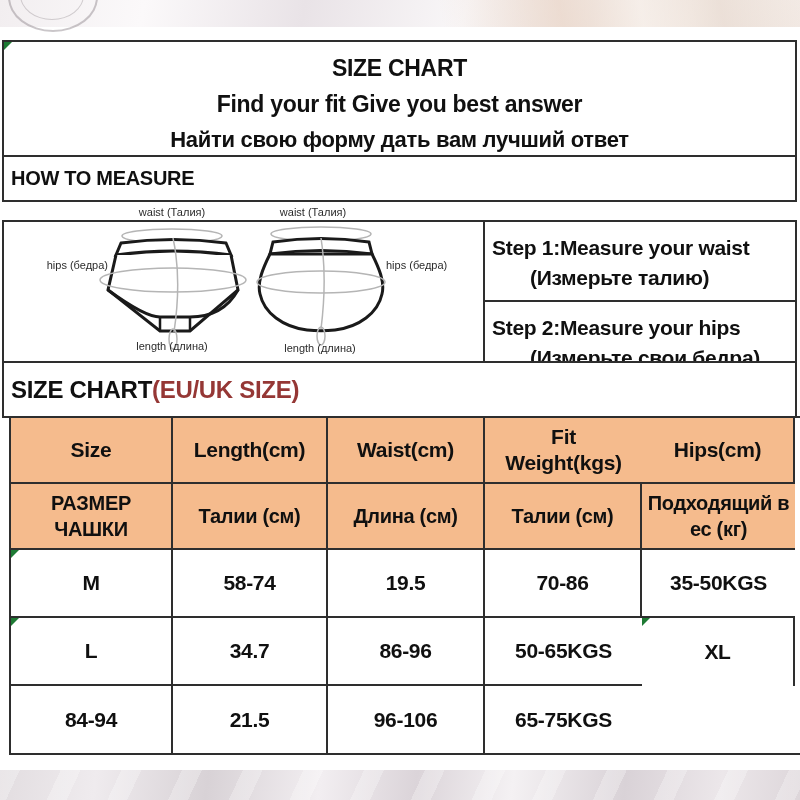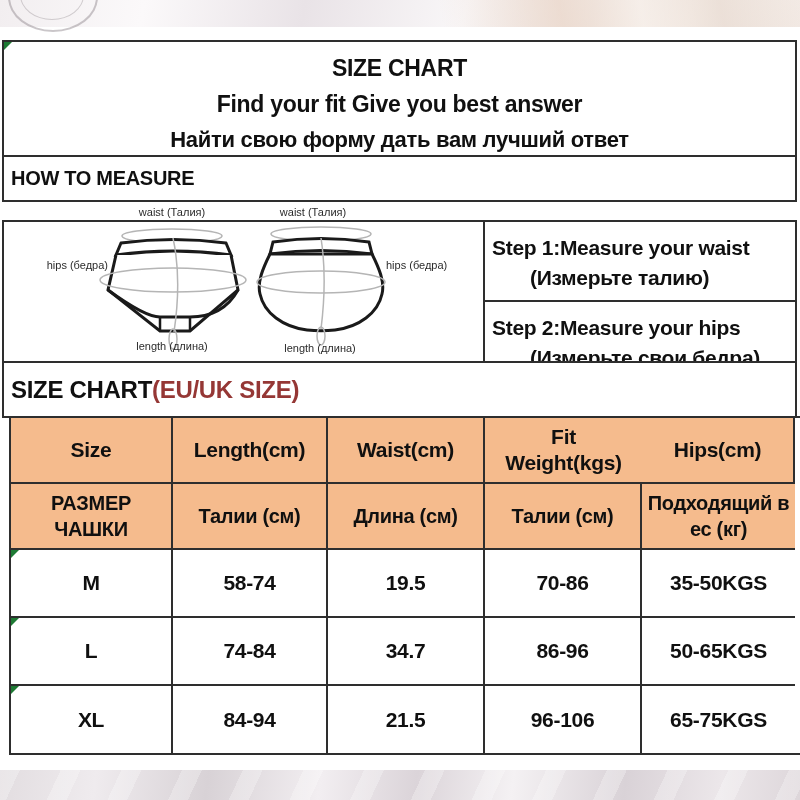--- a/index.html
+++ b/index.html
@@ -163,21 +163,20 @@
     </div>
     <div class="cell">58-74</div>
     <div class="cell">19.5</div>
     <div class="cell">70-86</div>
     <div class="cell last-col">35-50KGS</div>
 
     <div class="cell">
       <span class="green-tri"></span>
       <span>L</span>
     </div>
-    <div class="cell">74-84</div>
     <div class="cell">34.7</div>
     <div class="cell">86-96</div>
     <div class="cell last-col">50-65KGS</div>
 
     <div class="cell last-row">
       <span class="green-tri"></span>
       <span>XL</span>
     </div>
     <div class="cell last-row">84-94</div>
     <div class="cell last-row">21.5</div>

